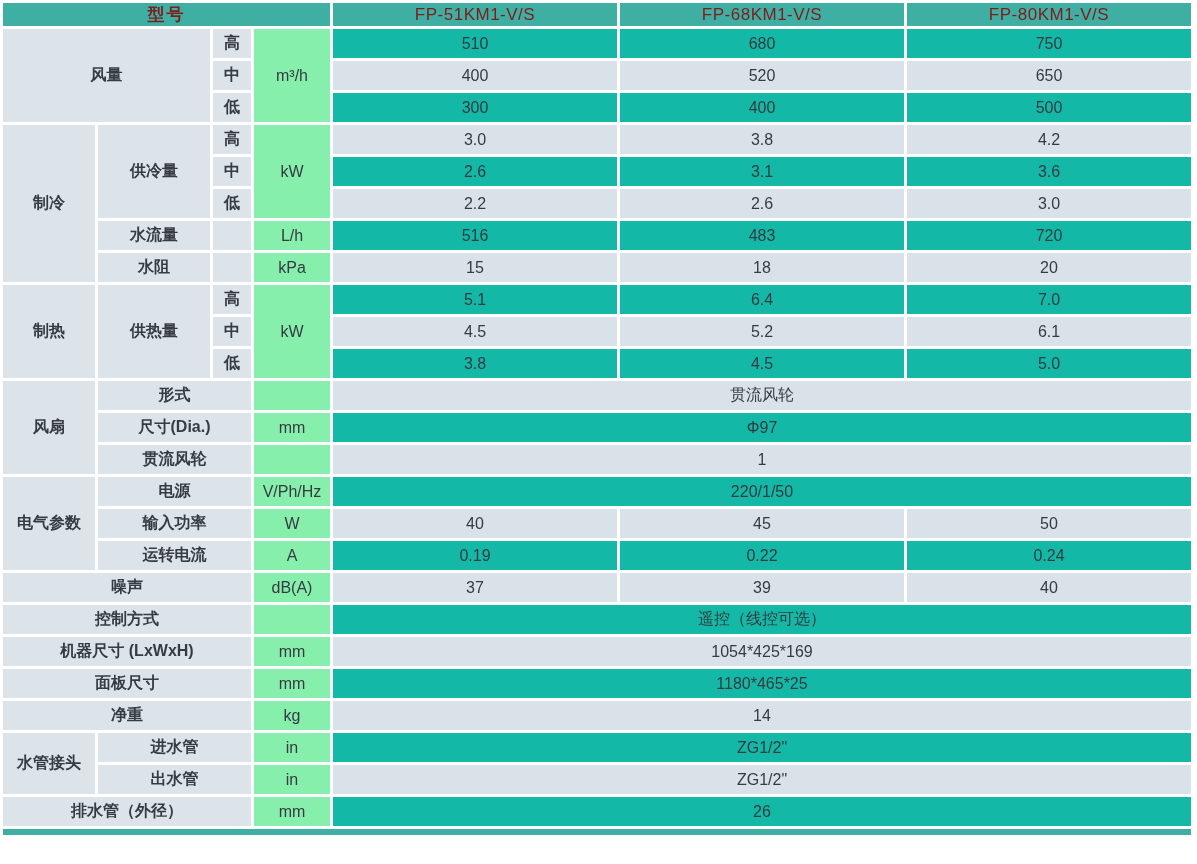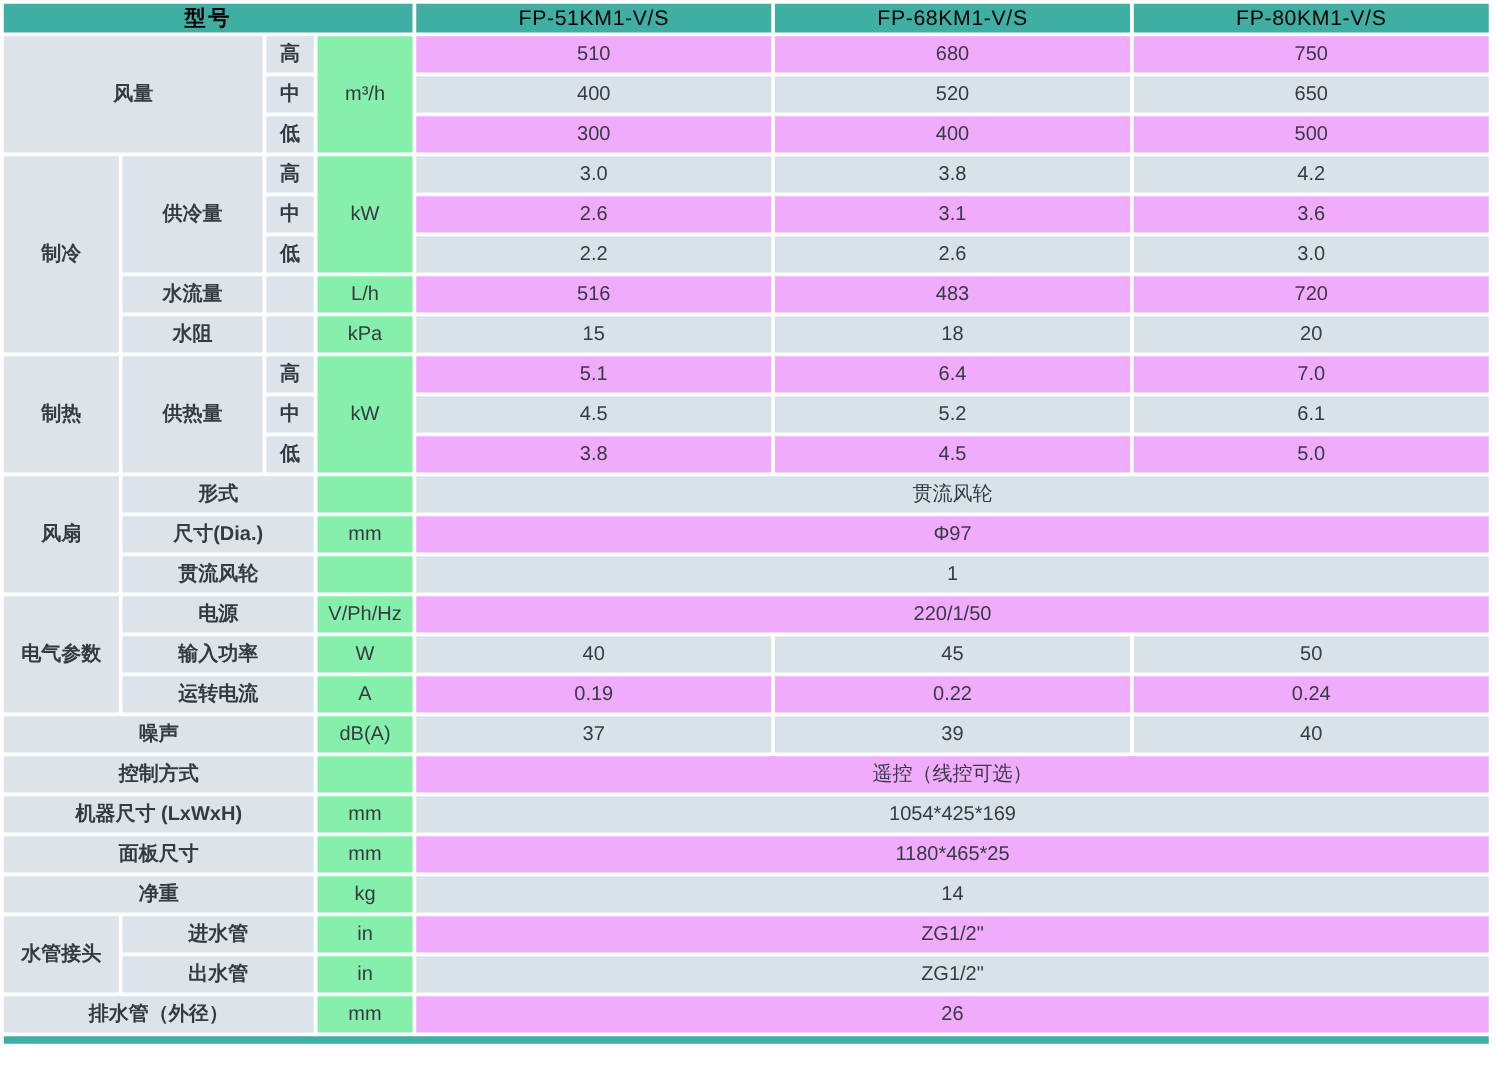--- a/index.html
+++ b/index.html
@@ -1,23 +1,23 @@
 <!DOCTYPE html>
 <html><head>
 <meta charset="utf-8">
 <style>
   html,body{margin:0;padding:0;background:#ffffff;}
   body{font-family:"Liberation Sans",sans-serif;}
   table{border-collapse:separate;border-spacing:3px;width:1194px;table-layout:fixed;margin:0;}
   td{text-align:center;vertical-align:middle;font-size:16px;color:#363b41;height:29px;padding:0;overflow:hidden;white-space:nowrap;}
-  .hd{background:#3fafa3;color:#000000;height:21px;font-size:17px;font-weight:400;letter-spacing:.5px;}
+  .hd{background:#3fafa3;color:#7f1d1d;height:21px;font-size:17px;font-weight:400;letter-spacing:.5px;}
   .hd.tt{font-weight:600;letter-spacing:2px;}
   .g{background:#dce4e9;font-weight:600;}
   .u{background:#86efac;font-weight:400;}
-  .L{background:#f0abfc;}
+  .L{background:#14b8a6;}
   .D{background:#d9e2e9;}
   .strip{background:#3fafa3;height:6px;}
 </style>
 </head>
 <body>
 
 <table>
   <colgroup>
     <col style="width:92px">
       <col style="width:112px">

